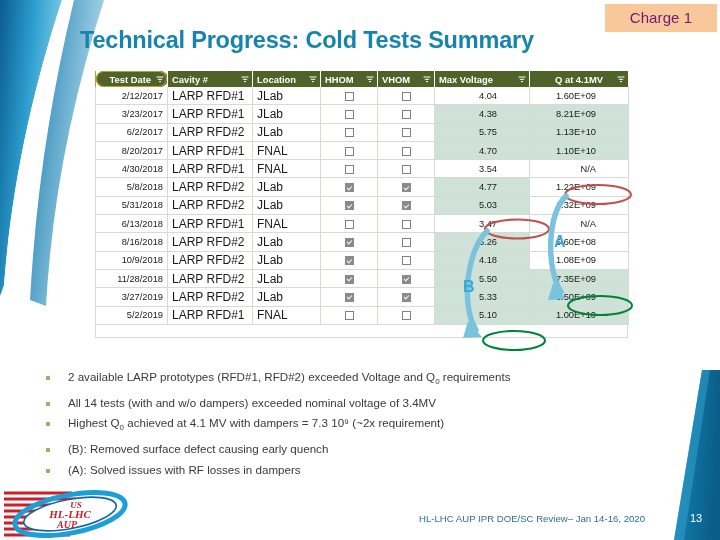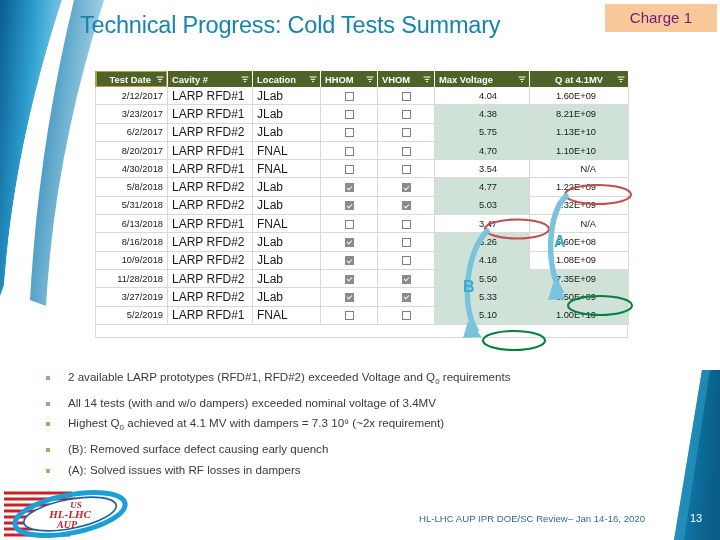--- a/index.html
+++ b/index.html
@@ -16,38 +16,38 @@
   
   #charge-badge{
     position:absolute;left:605px;top:4px;width:112px;height:28px;
     background:#f9c89a;color:#701a75;
     font-size:15px;line-height:28px;text-align:center;
     letter-spacing:.1px;
   }
 
   
   #slide-title{
-    position:absolute;left:80px;top:12px;width:570px;
-    color:#1585ad;font-size:23.5px;font-weight:normal;
+    position:absolute;left:80px;top:27px;width:570px;
+    color:#1585ad;font-size:23.5px;font-weight:bold;
     letter-spacing:-0.2px;white-space:nowrap;
   }
 
   
   #table-wrap{
     position:absolute;left:95px;top:71px;width:533px;
   }
   table.xls{border-collapse:collapse;width:533px;table-layout:fixed;
     font-size:9.2px;color:#1a1a1a;background:#fff;}
   table.xls th{
     background:#4f6228;color:#ffffff;font-weight:bold;
     font-size:9.4px;height:16px;padding:0 4px;
     border-right:1px solid #ffffff;
     text-align:left;white-space:nowrap;position:relative;
   }
-  table.xls th.r{text-align:right;padding-right:16px;}
+  table.xls th.r{text-align:right;padding-right:16px;border-radius:8px;}
   table.xls th.c{text-align:center;}
   table.xls th:first-child{border-left:1px solid #b8a038;box-shadow:inset 0 0 0 1px #b8a038;}
   table.xls th .fic{position:absolute;right:3px;top:4px;}
   table.xls td{
     height:17.3px;padding:0 4px;border-bottom:1px solid #d7dbd4;
     border-right:1px solid #d7dbd4;white-space:nowrap;overflow:hidden;
   }
   table.xls td.date{text-align:right;font-size:9.3px;}
   table.xls td.txt{text-align:left;font-size:12px;}
   table.xls td.num{text-align:right;font-size:9.3px;padding-right:32px;}

